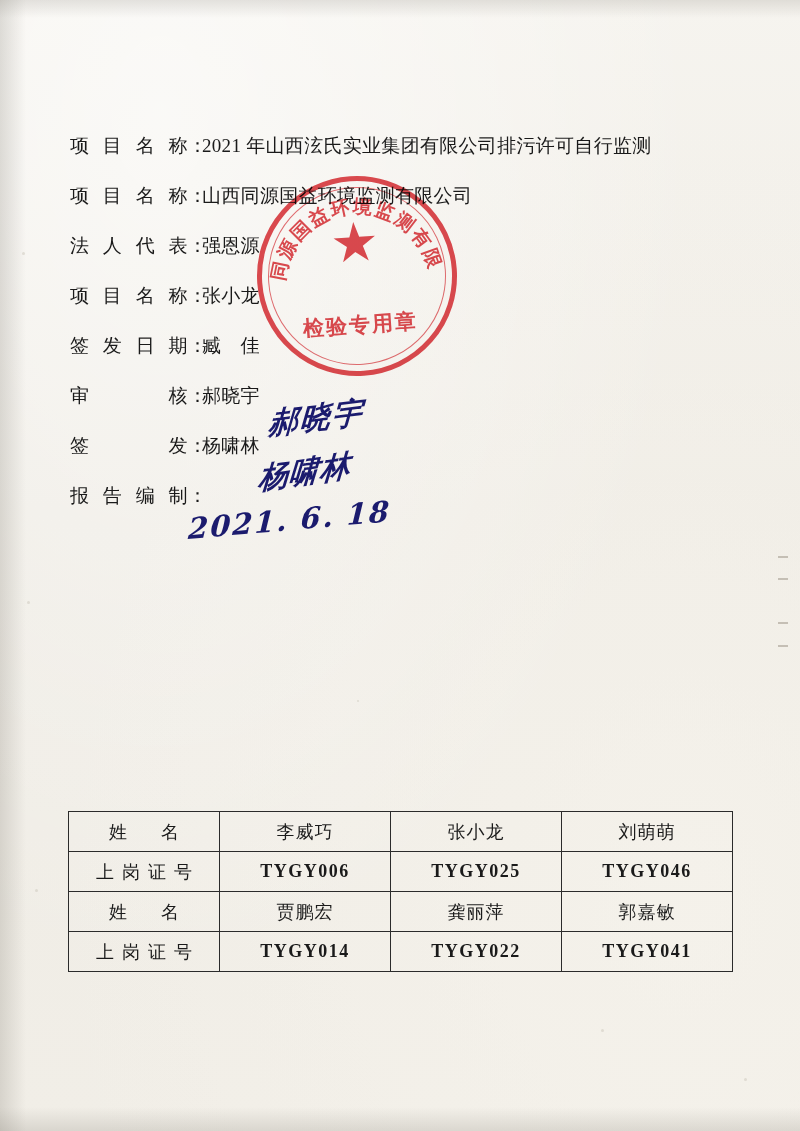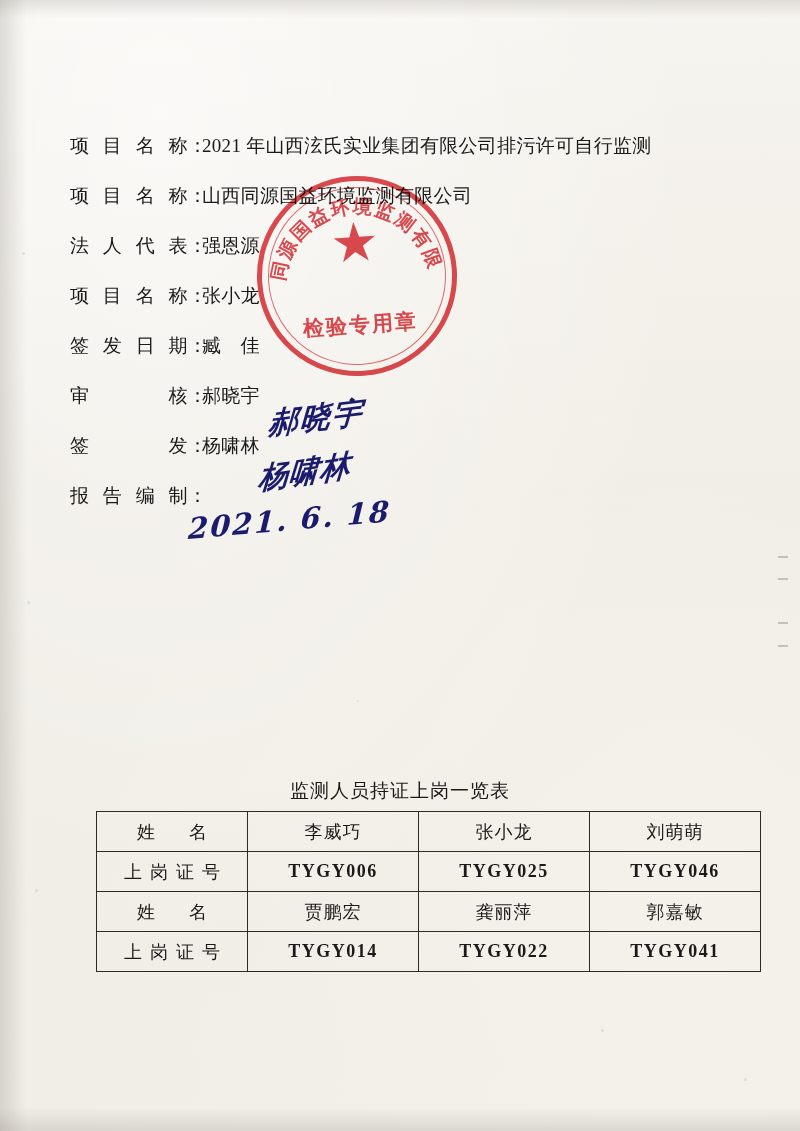--- a/index.html
+++ b/index.html
@@ -160,21 +160,20 @@
     font-size: 19px;
     letter-spacing: 1px;
   }
   table.staff {
     position: absolute;
     left: 68px;
     top: 811px;
     width: 665px;
     border-collapse: collapse;
     table-layout: fixed;
-    margin-left: 28px;
   }
   table.staff td {
     border: 1px solid #2b2b2b;
     height: 39px;
     text-align: center;
     font-size: 18px;
     letter-spacing: 1px;
     padding: 0;
   }
   table.staff td.hdr {
@@ -283,21 +282,20 @@
     <div class="seal-star">
       <span>★</span>
     </div>
     <div class="seal-bottom">检验专用章</div>
   </div>
 
   <div class="hand hand-1">郝晓宇</div>
   <div class="hand hand-2">杨啸林</div>
   <div class="hand hand-3">2021. 6. 18</div>
 
-  <div class="table-title">监测人员持证上岗一览表</div>
 
   <table class="staff">
     <tbody>
       <tr>
         <td class="hdr">姓　名</td>
         <td>李威巧</td>
         <td>张小龙</td>
         <td>刘萌萌</td>
       </tr>
       <tr>

